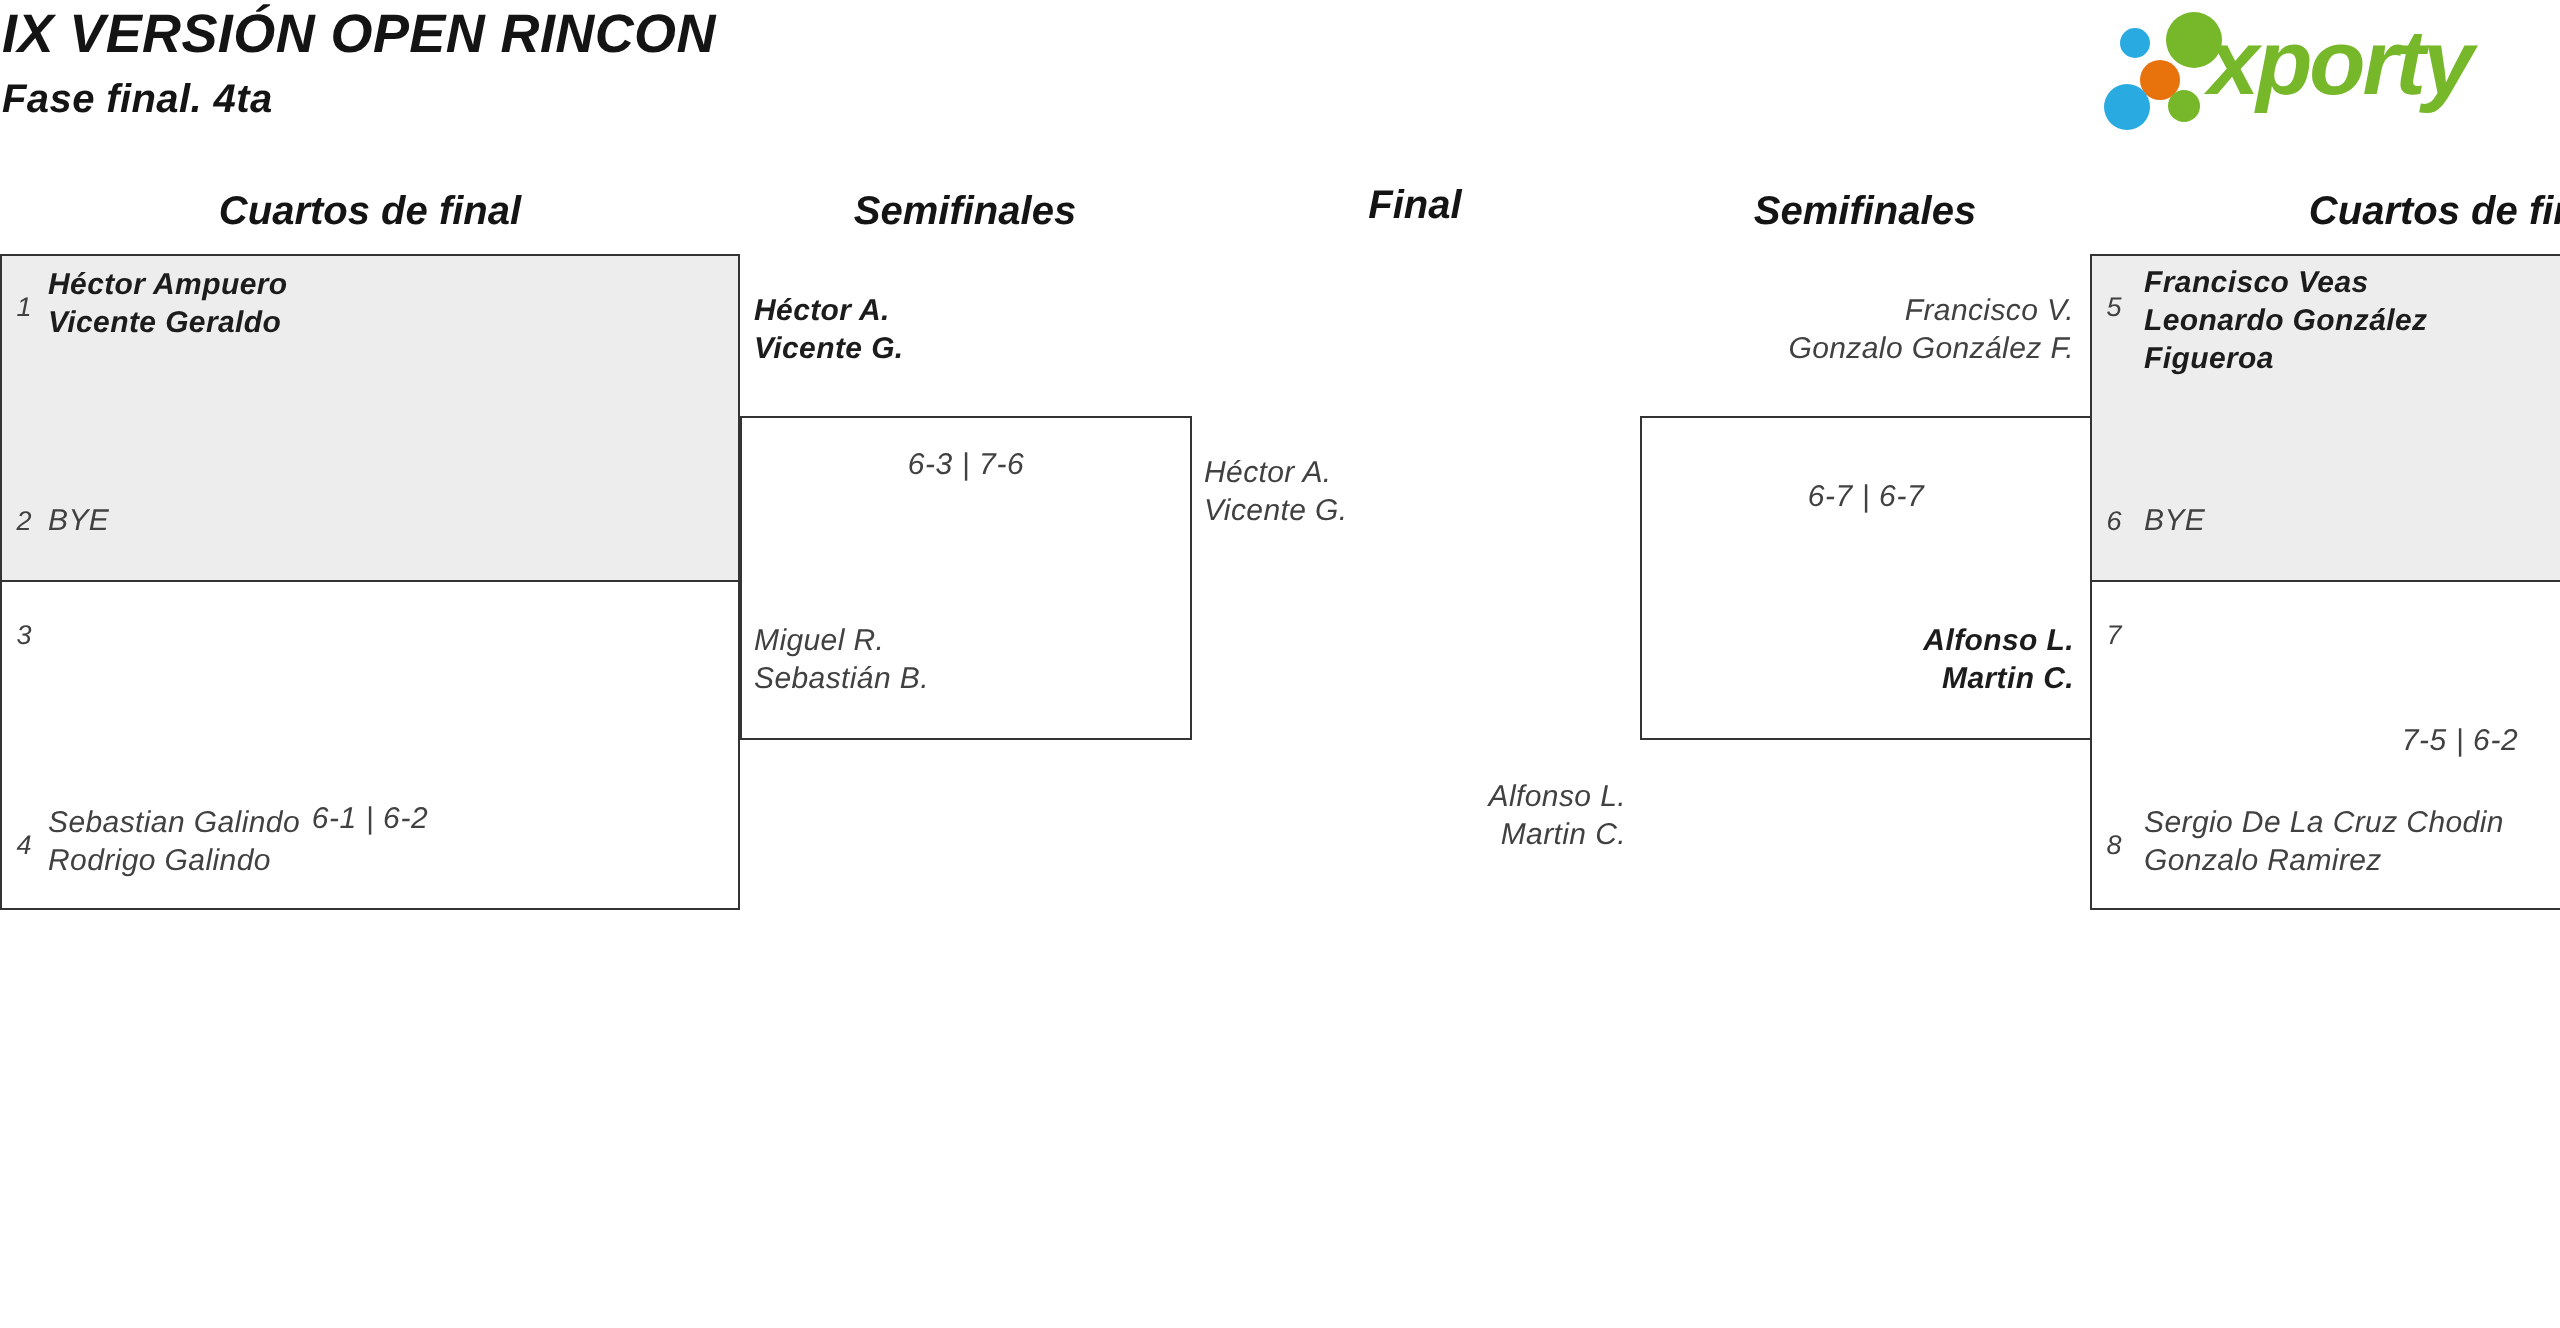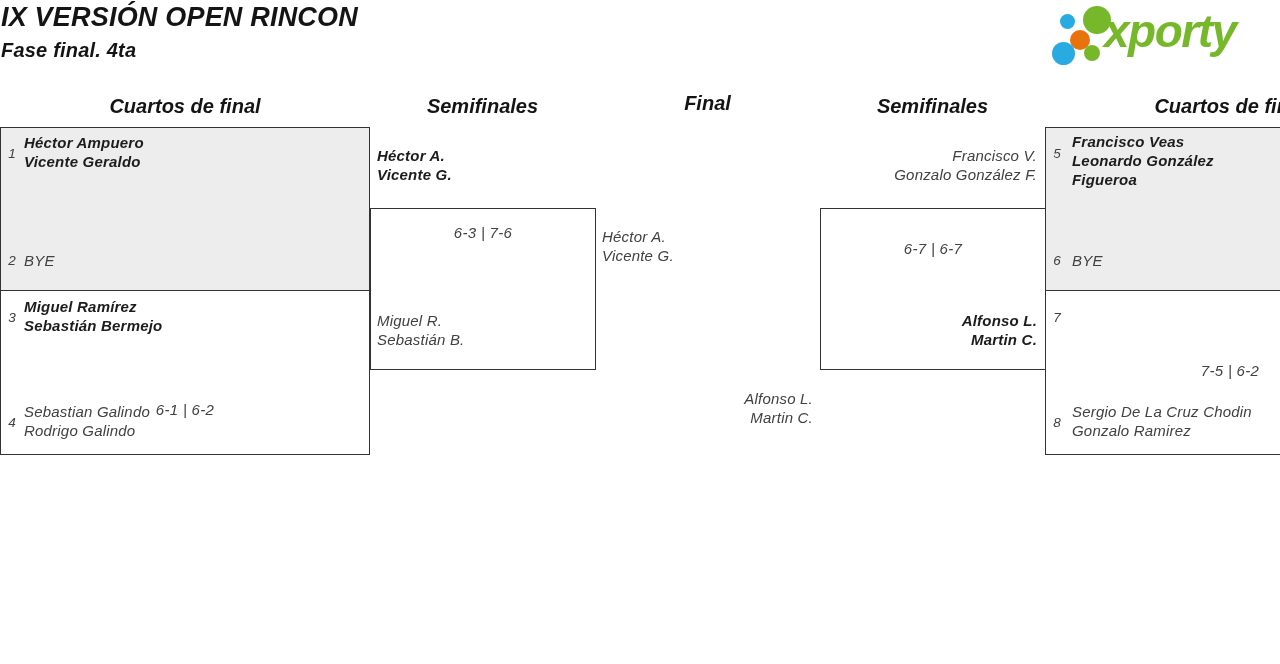--- a/index.html
+++ b/index.html
@@ -59,22 +59,20 @@
   <div class="box gray" style="left:1045px;top:127px;width:370px;height:164px;"></div>
   <div class="box" style="left:1045px;top:290px;width:370px;height:165px;"></div>
 
   <div class="abs seed" style="left:5px;top:145px;">1</div>
   <div class="abs team bld" style="left:24px;top:133px;">Héctor Ampuero
 Vicente Geraldo</div>
   <div class="abs seed" style="left:5px;top:252px;">2</div>
   <div class="abs team reg" style="left:24px;top:251px;">BYE</div>
 
   <div class="abs seed" style="left:5px;top:309px;">3</div>
-  <div class="abs team bld" style="left:24px;top:297px;">Miguel Ramírez
-Sebastián Bermejo</div>
   <div class="abs score" style="left:0;top:362px;width:370px;margin-top:39px;">6-1 | 6-2</div>
   <div class="abs seed" style="left:5px;top:414px;">4</div>
   <div class="abs team reg" style="left:24px;top:402px;">Sebastian Galindo
 Rodrigo Galindo</div>
 
   <div class="abs team bld" style="left:377px;top:146px;">Héctor A.
 Vicente G.</div>
   <div class="abs score" style="left:370px;top:224px;width:226px;">6-3 | 7-6</div>
   <div class="abs team reg" style="left:377px;top:311px;">Miguel R.
 Sebastián B.</div>

